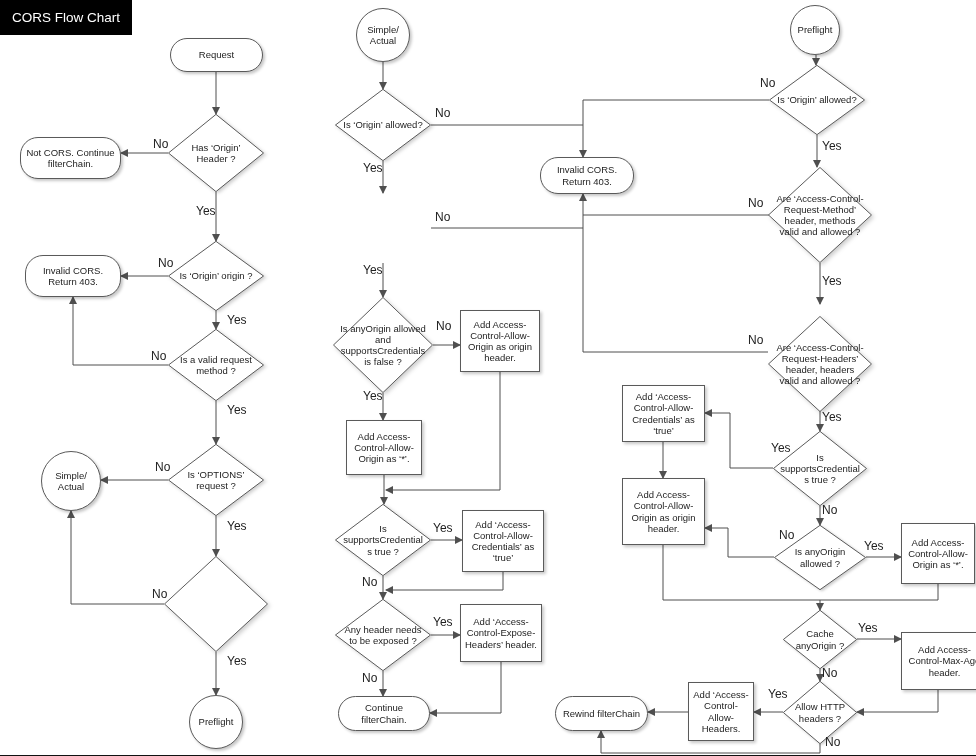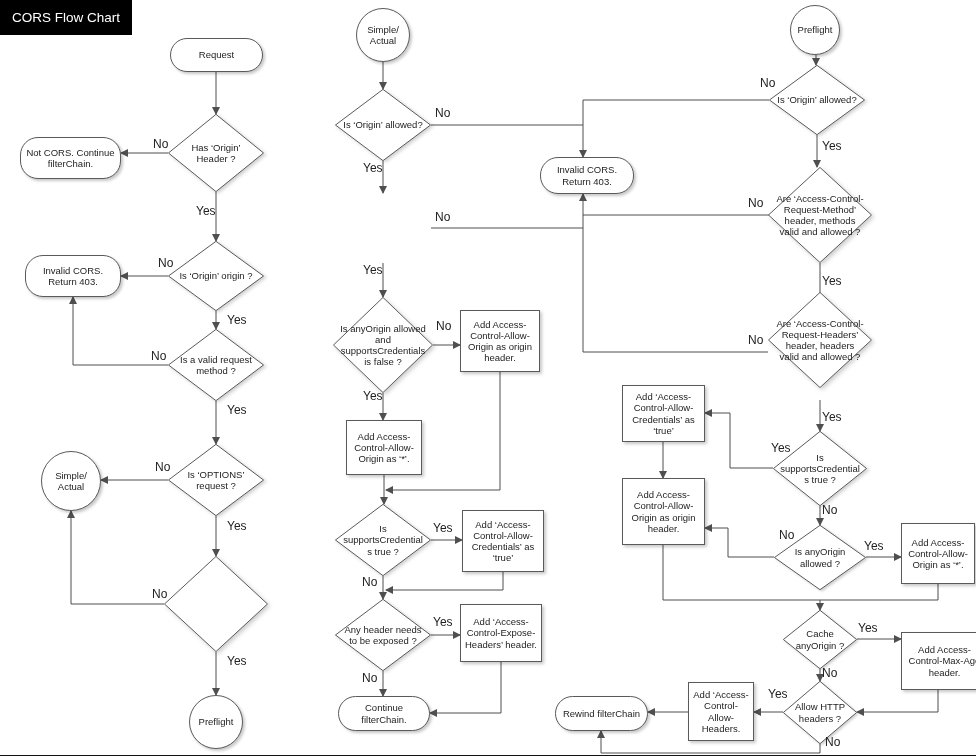--- a/index.html
+++ b/index.html
@@ -185,21 +185,21 @@
         <polygon points="50,0.5 99.5,50 50,99.5 0.5,50"></polygon>
       </svg>
     <span class="nlabel">Is ‘Origin’ allowed?</span>
     </div>
   <div class="node diamond" style="left:768px;top:167px;width:104px;height:96px">
     <svg viewBox="0 0 100 100" preserveAspectRatio="none">
         <polygon points="50,0.5 99.5,50 50,99.5 0.5,50"></polygon>
       </svg>
     <span class="nlabel">Are ‘Access-Control-Request-Method’ header, methods  valid and allowed ?</span>
     </div>
-  <div class="node diamond" style="left:768px;top:292px;width:104px;height:96px">
+  <div class="node diamond" style="left:768px;top:316px;width:104px;height:96px">
     <svg viewBox="0 0 100 100" preserveAspectRatio="none">
         <polygon points="50,0.5 99.5,50 50,99.5 0.5,50"></polygon>
       </svg>
     <span class="nlabel">Are ‘Access-Control-Request-Headers’ header, headers valid and allowed ?</span>
     </div>
   <div class="node diamond" style="left:773px;top:431px;width:94px;height:75px">
     <svg viewBox="0 0 100 100" preserveAspectRatio="none">
         <polygon points="50,0.5 99.5,50 50,99.5 0.5,50"></polygon>
       </svg>
     <span class="nlabel">Is supportsCredentials true ?</span>

